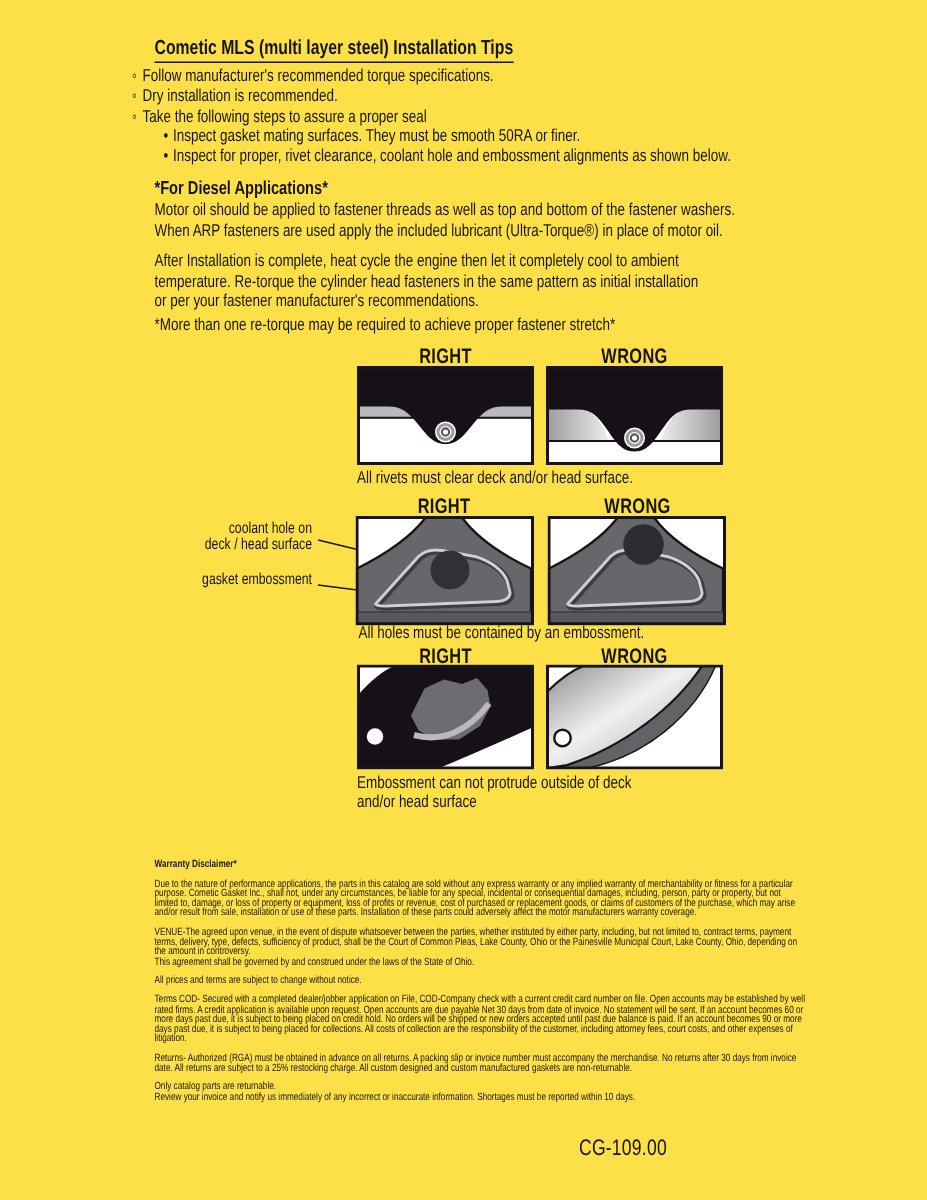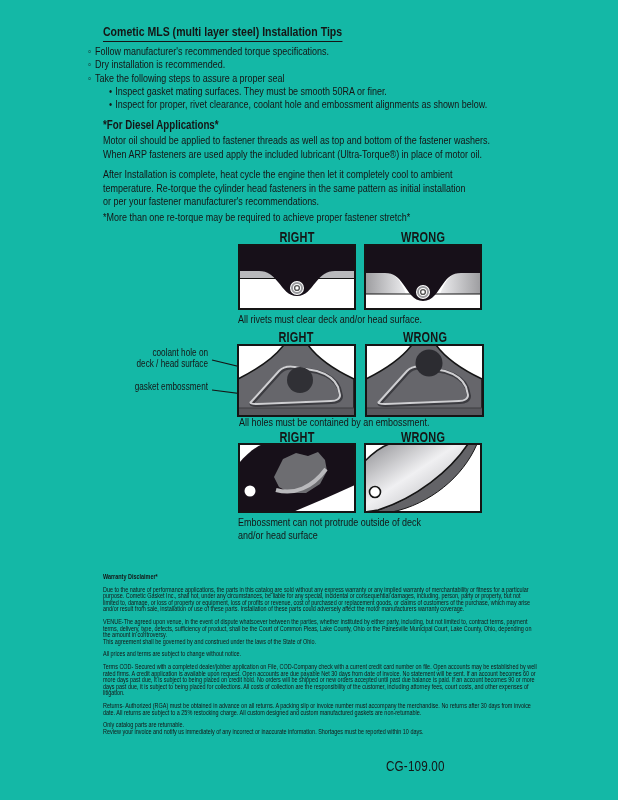--- a/index.html
+++ b/index.html
@@ -1,16 +1,16 @@
 <!DOCTYPE html>
 <html><head>
 <meta charset="utf-8">
 <style>
   html,body{margin:0;padding:0;background:#e8e8e8;}
-  .page{position:relative;width:618px;height:800px;background:#14b8a6;overflow:hidden;
+  .page{position:relative;width:618px;height:800px;background:#fde047;overflow:hidden;
         font-family:"Liberation Sans",sans-serif;color:#151515;}
   .abs{position:absolute;}
   .cx{transform:scaleX(.78);transform-origin:left top;}
   .cxc{transform:scaleX(.78);transform-origin:center top;}
   .cxr{transform:scaleX(.78);transform-origin:right top;}
   .title{font-size:13.5px;font-weight:bold;border-bottom:1.6px solid #151515;
          padding-bottom:2px;white-space:nowrap;}
   .tips{font-size:11.5px;line-height:13.3px;}
   .tip-row{display:flex;white-space:nowrap;}
   .tip-row .mk{width:9px;flex:0 0 9px;}

